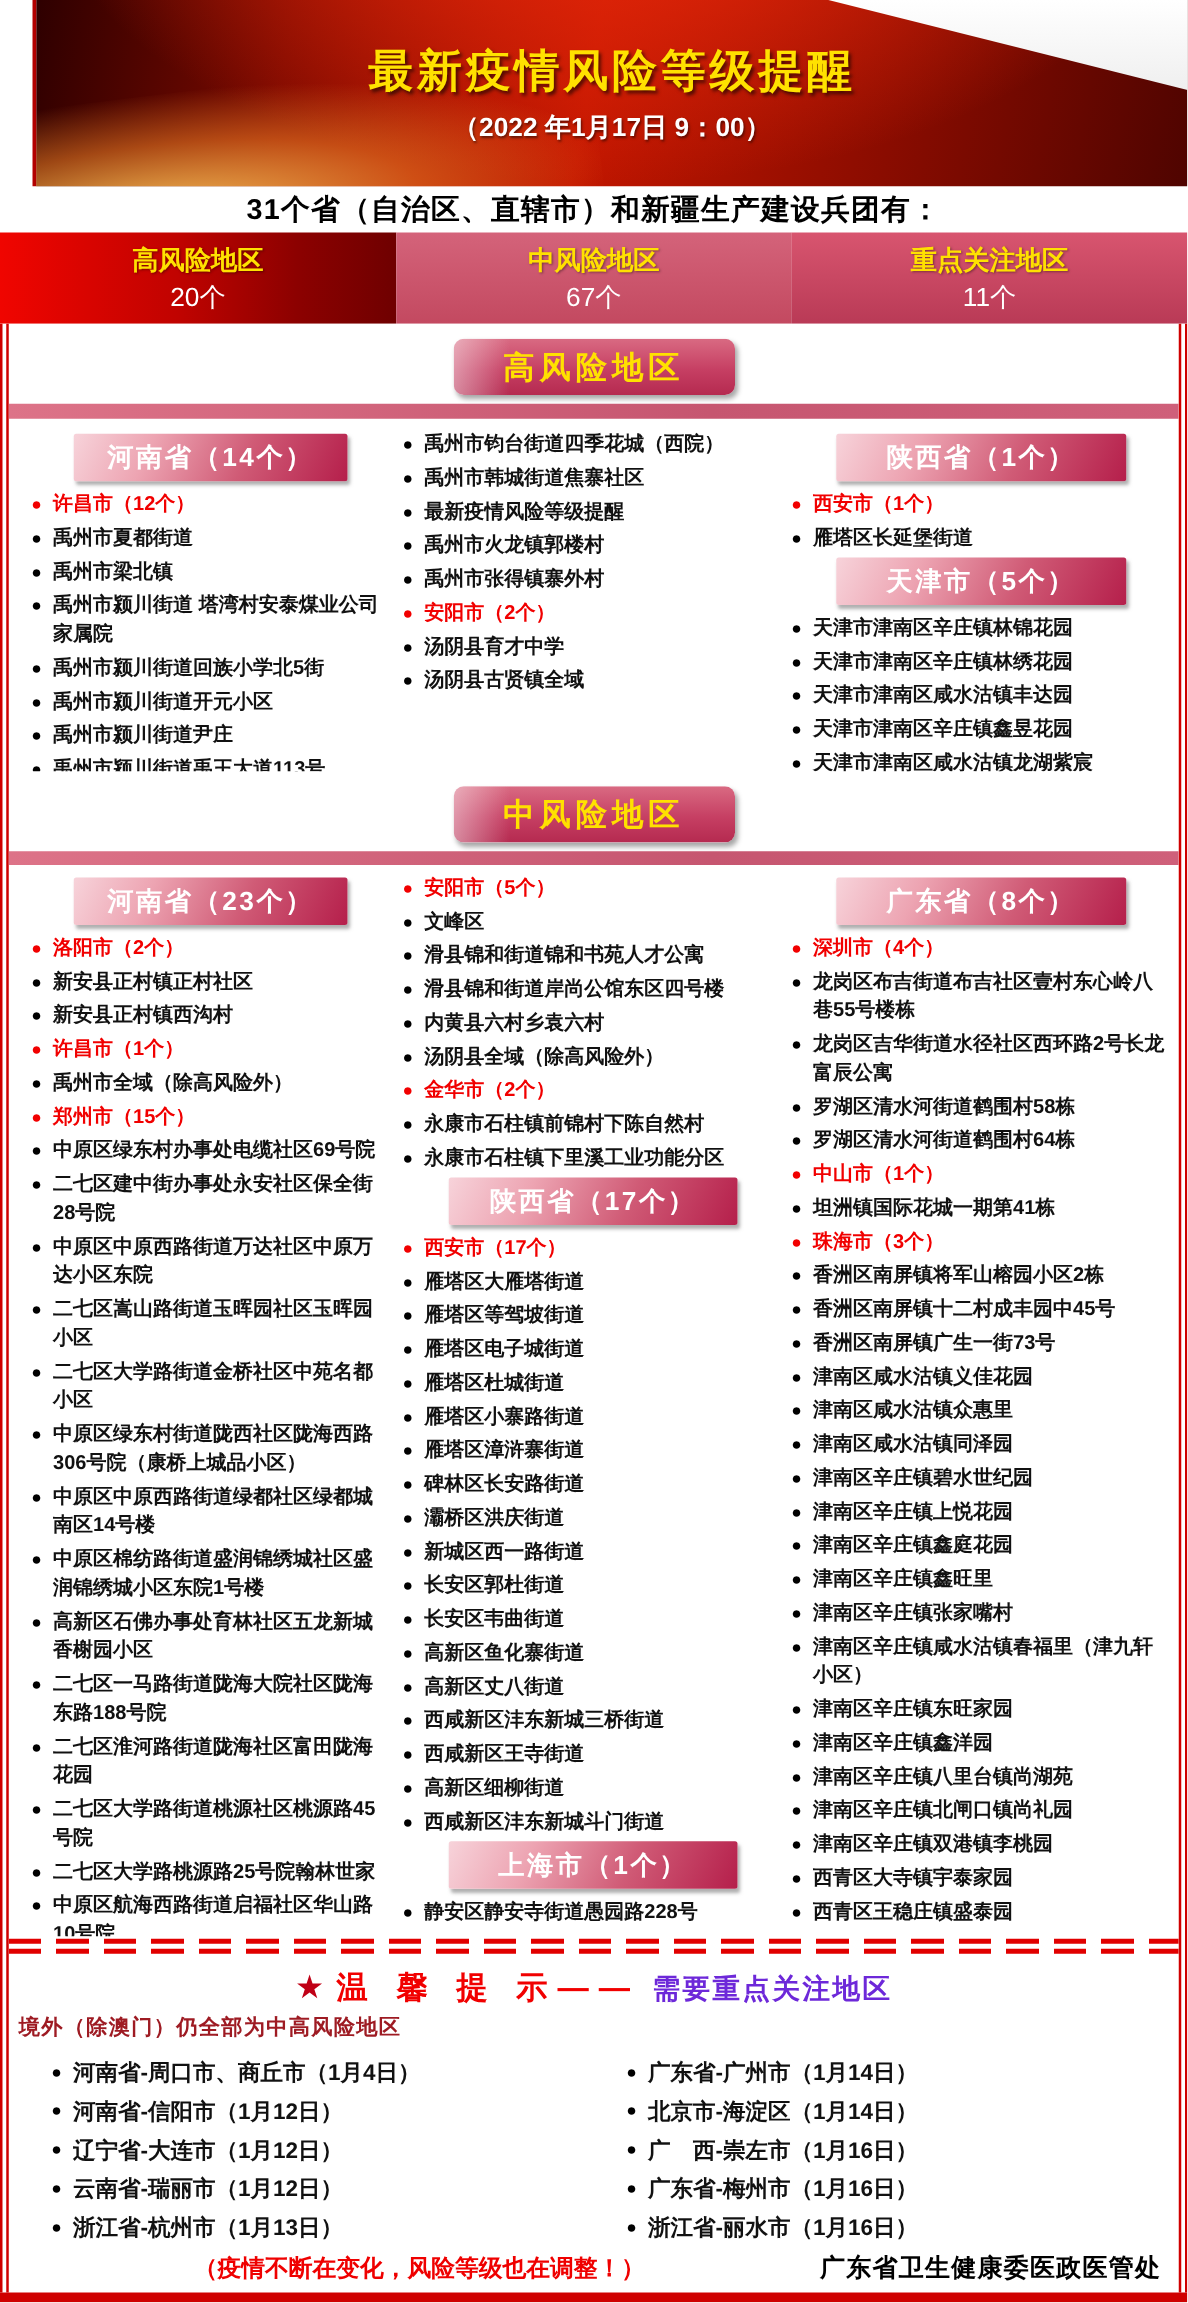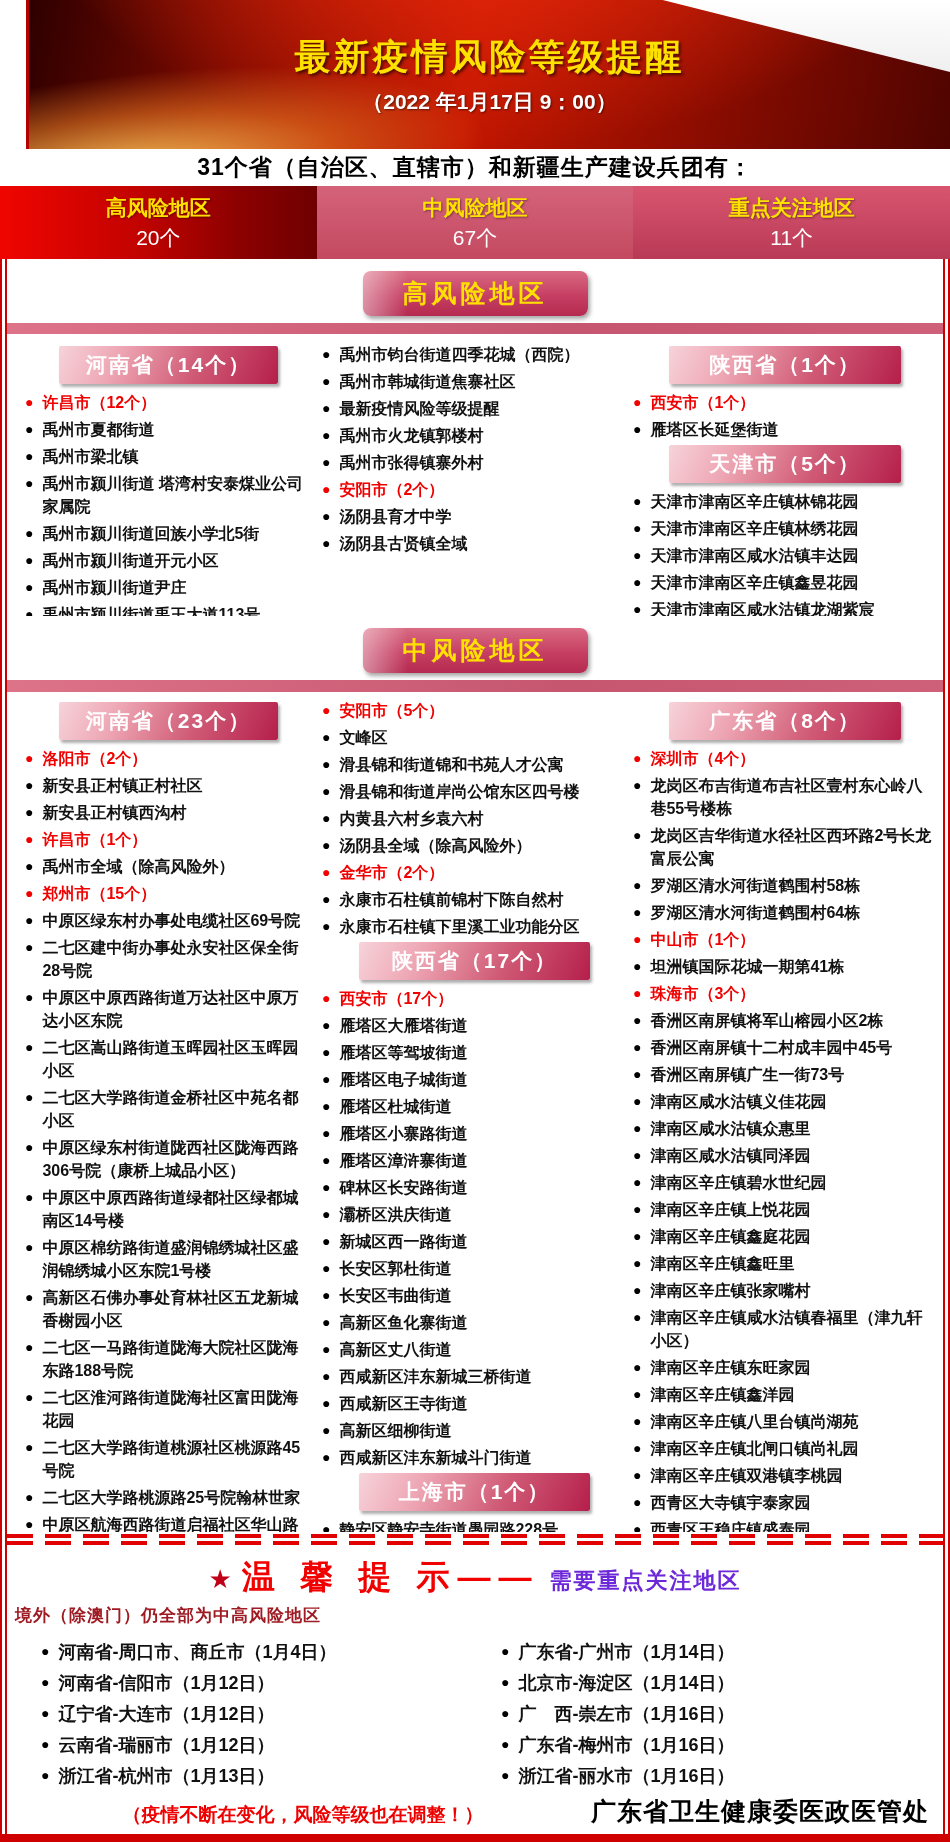--- a/index.html
+++ b/index.html
@@ -68,30 +68,30 @@
   
   .dashed-sep { height:13px; margin-top:2px;
     background:
       repeating-linear-gradient(90deg,#e10000 0 26px, transparent 26px 38px) 0 0/100% 4px no-repeat,
       repeating-linear-gradient(90deg,#e10000 0 26px, transparent 26px 38px) 0 100%/100% 4px no-repeat; }
 
   
   .notice { flex:1; display:flex; flex-direction:column; padding:10px 8px 4px; }
   .notice-title-row { display:flex; align-items:baseline; justify-content:center; gap:10px; }
   .notice-star { color:#c00016; font-size:26px; }
-  .notice-title { color:#f10000; font-size:33px; font-weight:bold; letter-spacing:8px; }
+  .notice-title { color:#f10000; font-size:25px; font-weight:bold; letter-spacing:8px; }
   .notice-suffix { color:#6d28d9; font-size:22px; font-weight:bold; letter-spacing:2px; }
   .notice-sub { text-align:left; color:#9e1b23; font-size:17px; font-weight:bold; margin-top:4px; letter-spacing:1px; }
   .notice-cols { display:flex; margin-top:12px; flex:1; }
   .notice-col { width:50%; padding-left:26px; }
   .notice-col .li { margin-bottom:7px; }
   .notice-col .txt { font-size:18px; line-height:24px; }
   .notice-footer { display:flex; align-items:flex-end; padding-bottom:2px; }
   .notice-note { flex:1; text-align:center; color:#ef0000; font-size:19px; font-weight:bold; }
-  .notice-org { color:#000; font-size:25px; font-weight:bold; padding-right:6px; letter-spacing:1px; }
+  .notice-org { color:#000; font-size:20px; font-weight:bold; padding-right:6px; letter-spacing:1px; }
 
   .bottom-bar { height:8px; background:#cf0000; }
 </style>
 </head>
 <body>
 
 <div id="poster">
 
   <div class="hero">
     <div class="hero-inner">

